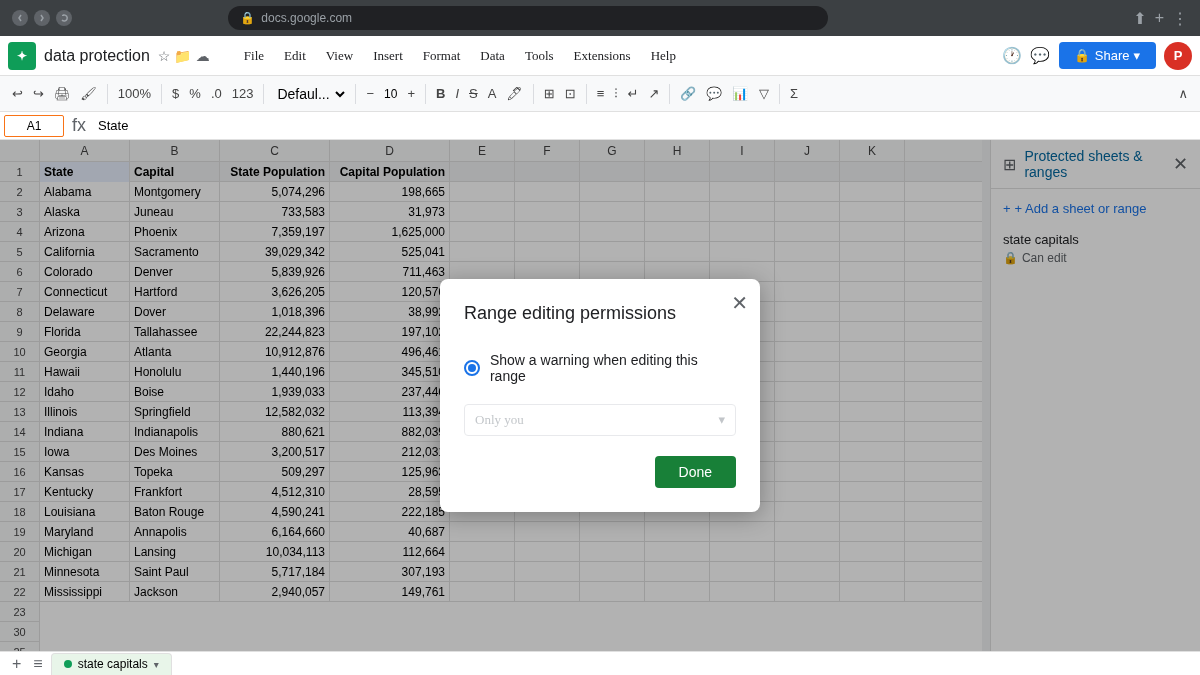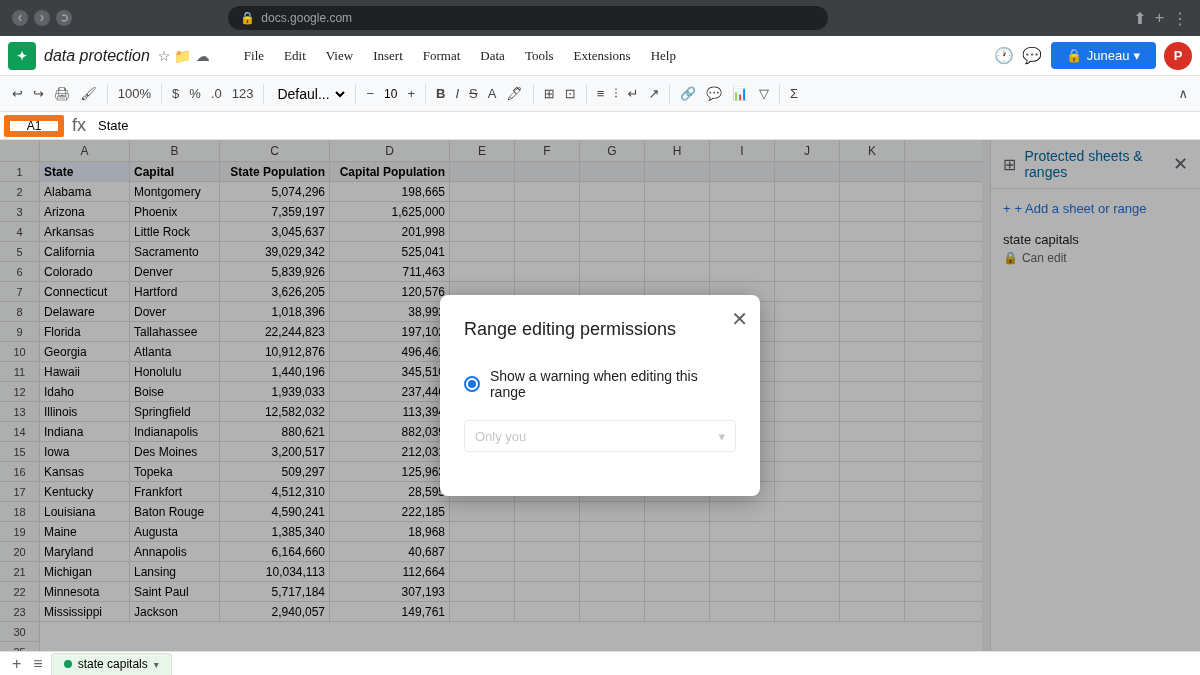--- a/index.html
+++ b/index.html
@@ -27,21 +27,21 @@
       height: 40px;
       background: #fff;
       display: flex;
       align-items: center;
       padding: 0 8px;
       border-bottom: 1px solid #e0e0e0;
       gap: 8px;
     }
     .app-logo { width: 28px; height: 28px; background: #0f9d58; border-radius: 4px; display: flex; align-items: center; justify-content: center; }
     .app-logo-inner { color: white; font-size: 12px; font-weight: bold; }
-    .app-title { font-size: 16px; color: #202124; font-weight: 400; font-style: italic; }
+    .app-title { font-size: 16px; color: #202124; font-weight: 400; }
     .title-icons { display: flex; gap: 4px; align-items: center; margin-right: 8px; }
     .title-icon { color: #5f6368; font-size: 14px; cursor: pointer; }
     .app-menus { display: flex; gap: 0; align-items: center; margin-left: 8px; font-family: Liberation Serif, serif; }
     .menu-item { padding: 4px 10px; font-size: 13px; color: #202124; cursor: pointer; border-radius: 4px; }
     .header-right { margin-left: auto; display: flex; align-items: center; gap: 8px; }
     .share-btn { background: #1a73e8; color: white; border: none; border-radius: 4px; padding: 6px 16px; font-size: 13px; cursor: pointer; display: flex; align-items: center; gap: 4px; }
     .avatar { width: 28px; height: 28px; background: #d93025; border-radius: 50%; display: flex; align-items: center; justify-content: center; color: white; font-size: 13px; font-weight: bold; }
 
     
     .toolbar {
@@ -60,21 +60,21 @@
 
     
     .formula-bar {
       height: 28px;
       display: flex;
       align-items: center;
       border-bottom: 1px solid #e0e0e0;
       padding: 0 4px;
       gap: 4px;
     }
-    .cell-ref { width: 60px; height: 22px; border: 6px solid #f97316; border-radius: 2px; font-size: 12px; padding: 0 4px; text-align: center; }
+    .cell-ref { width: 60px; height: 22px; border: 1px solid #f97316; border-radius: 2px; font-size: 12px; padding: 0 4px; text-align: center; }
     .formula-icon { color: #5f6368; font-size: 18px; padding: 0 4px; }
     .formula-input { flex: 1; height: 22px; border: none; outline: none; font-size: 13px; padding: 0 4px; }
 
     
     .spreadsheet-area { flex: 1; overflow: hidden; position: relative; }
 
     
     .sheet-grid { width: 100%; height: 100%; }
     .col-headers { display: flex; background: #f8f9fa; border-bottom: 1px solid #e0e0e0; height: 22px; }
     .corner-cell { width: 40px; min-width: 40px; border-right: 1px solid #e0e0e0; background: #f8f9fa; }
@@ -189,20 +189,21 @@
       border-radius: 4px;
       height: 32px;
       display: flex;
       align-items: center;
       padding: 0 10px;
       justify-content: space-between;
       color: #9aa0a6;
       font-size: 13px;
       margin-bottom: 20px;
       opacity: 0.6;
+      font-family: Liberation Serif, serif;
     }
     .modal-footer { display: flex; justify-content: flex-end; }
     .done-btn {
       background: #188038;
       color: white;
       border: none;
       border-radius: 4px;
       padding: 8px 24px;
       font-size: 14px;
       cursor: pointer;
@@ -262,21 +263,21 @@
     <span class="menu-item">Data</span>
     <span class="menu-item">Tools</span>
     <span class="menu-item">Extensions</span>
     <span class="menu-item">Help</span>
   </div>
   <div class="header-right">
     <span style="color:#5f6368;font-size:16px;cursor:pointer">🕐</span>
     <span style="color:#5f6368;font-size:16px;cursor:pointer">💬</span>
     <button class="share-btn">
       <span>🔒</span>
-      <span>Juneau</span>
+      <span>Share</span>
       <span>▾</span>
     </button>
     <div class="avatar">
       <span>P</span>
     </div>
   </div>
 </div>
 
 <div class="toolbar">
   <button class="toolbar-btn">↩</button>
@@ -407,46 +408,46 @@
               <div class="cell col-d">198,665</div>
               <div class="cell col-e"></div>
               <div class="cell col-e"></div>
               <div class="cell col-e"></div>
               <div class="cell col-e"></div>
               <div class="cell col-e"></div>
               <div class="cell col-e"></div>
               <div class="cell col-e"></div>
             </div>
             <div class="data-row">
+              <div class="cell col-a">Alaska</div>
+              <div class="cell col-b">Juneau</div>
+              <div class="cell col-c">733,583</div>
+              <div class="cell col-d">31,973</div>
+              <div class="cell col-e"></div>
+              <div class="cell col-e"></div>
+              <div class="cell col-e"></div>
+              <div class="cell col-e"></div>
+              <div class="cell col-e"></div>
+              <div class="cell col-e"></div>
+              <div class="cell col-e"></div>
+            </div>
+            <div class="data-row">
               <div class="cell col-a">Arizona</div>
               <div class="cell col-b">Phoenix</div>
               <div class="cell col-c">7,359,197</div>
               <div class="cell col-d">1,625,000</div>
               <div class="cell col-e"></div>
               <div class="cell col-e"></div>
               <div class="cell col-e"></div>
               <div class="cell col-e"></div>
               <div class="cell col-e"></div>
               <div class="cell col-e"></div>
               <div class="cell col-e"></div>
             </div>
             <div class="data-row">
-              <div class="cell col-a">Arkansas</div>
-              <div class="cell col-b">Little Rock</div>
-              <div class="cell col-c">3,045,637</div>
-              <div class="cell col-d">201,998</div>
-              <div class="cell col-e"></div>
-              <div class="cell col-e"></div>
-              <div class="cell col-e"></div>
-              <div class="cell col-e"></div>
-              <div class="cell col-e"></div>
-              <div class="cell col-e"></div>
-              <div class="cell col-e"></div>
-            </div>
-            <div class="data-row">
               <div class="cell col-a">California</div>
               <div class="cell col-b">Sacramento</div>
               <div class="cell col-c">39,029,342</div>
               <div class="cell col-d">525,041</div>
               <div class="cell col-e"></div>
               <div class="cell col-e"></div>
               <div class="cell col-e"></div>
               <div class="cell col-e"></div>
               <div class="cell col-e"></div>
               <div class="cell col-e"></div>
@@ -606,33 +607,20 @@
               <div class="cell col-e"></div>
               <div class="cell col-e"></div>
               <div class="cell col-e"></div>
               <div class="cell col-e"></div>
             </div>
             <div class="data-row">
               <div class="cell col-a">Louisiana</div>
               <div class="cell col-b">Baton Rouge</div>
               <div class="cell col-c">4,590,241</div>
               <div class="cell col-d">222,185</div>
-              <div class="cell col-e"></div>
-              <div class="cell col-e"></div>
-              <div class="cell col-e"></div>
-              <div class="cell col-e"></div>
-              <div class="cell col-e"></div>
-              <div class="cell col-e"></div>
-              <div class="cell col-e"></div>
-            </div>
-            <div class="data-row">
-              <div class="cell col-a">Maine</div>
-              <div class="cell col-b">Augusta</div>
-              <div class="cell col-c">1,385,340</div>
-              <div class="cell col-d">18,968</div>
               <div class="cell col-e"></div>
               <div class="cell col-e"></div>
               <div class="cell col-e"></div>
               <div class="cell col-e"></div>
               <div class="cell col-e"></div>
               <div class="cell col-e"></div>
               <div class="cell col-e"></div>
             </div>
             <div class="data-row">
               <div class="cell col-a">Maryland</div>
@@ -721,20 +709,23 @@
       <div class="radio-group">
         <label class="radio-option">
           <div class="radio-circle checked"></div>
           <span class="radio-label">Show a warning when editing this range</span>
         </label>
       </div>
       <div class="dropdown-field">
         <span>Only you</span>
         <span>▾</span>
       </div>
+      <div class="modal-footer">
+        <button class="done-btn">Done</button>
+      </div>
     </div>
   </div>
 
 </div>
 
 <div class="sheet-tabs">
   <span class="tab-add-btn">+</span>
   <span class="tab-menu-btn">≡</span>
   <div class="sheet-tab active">
     <div class="tab-dot"></div>

